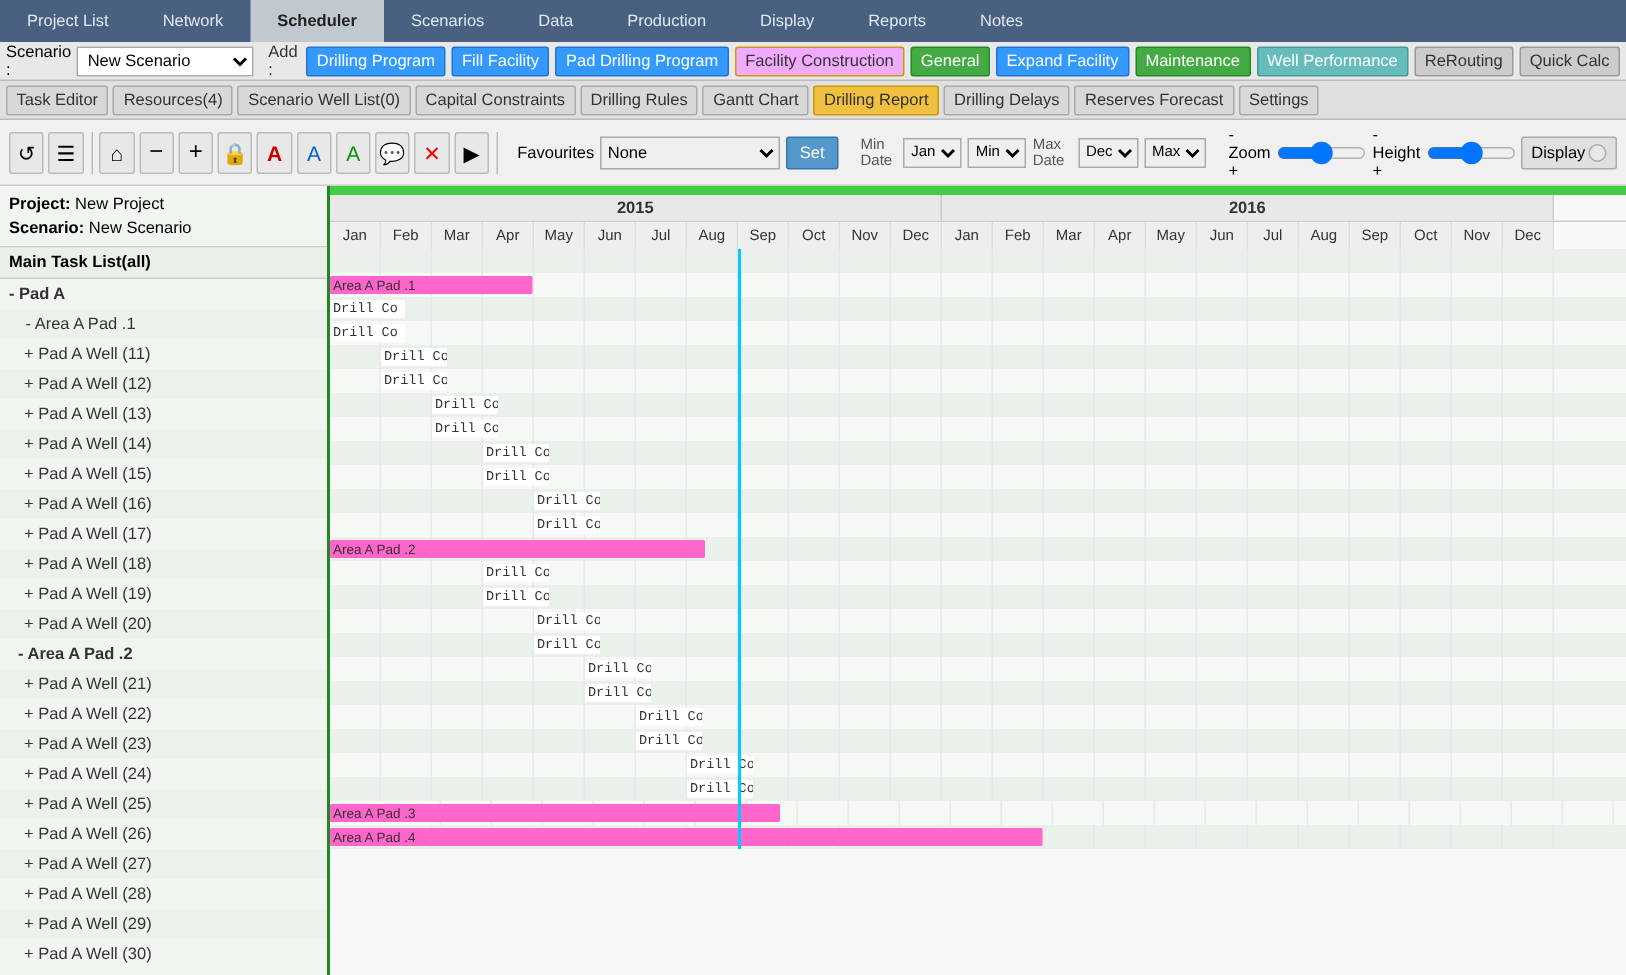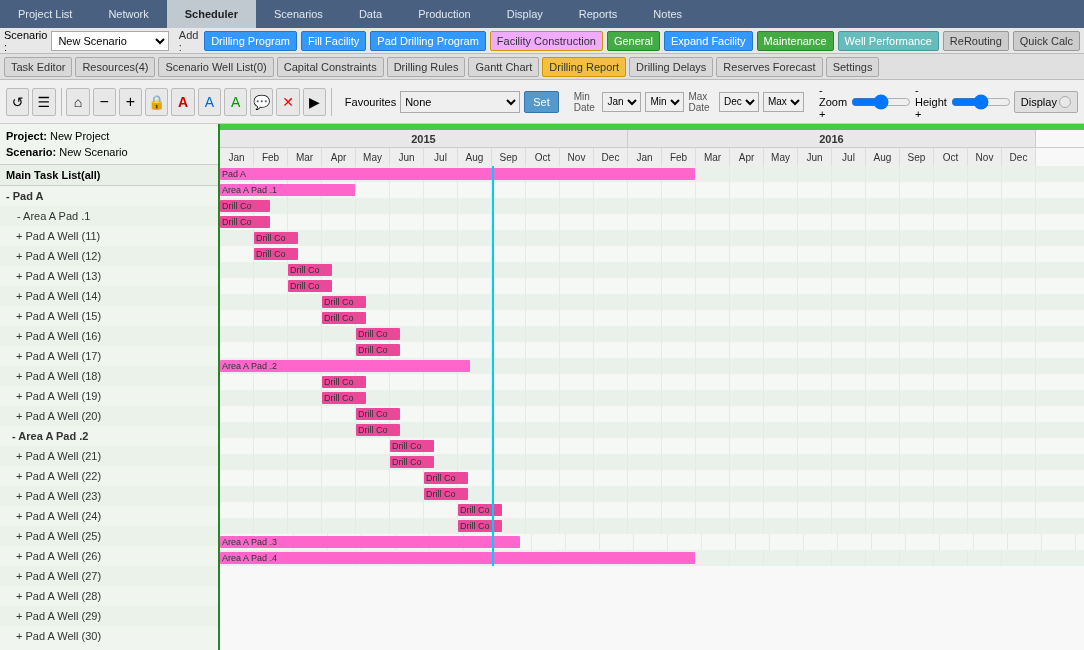--- a/index.html
+++ b/index.html
@@ -299,21 +299,21 @@
       border-radius: 1px;
       display: flex;
       align-items: center;
       padding: 0 2px;
       font-size: 9px;
       color: #333;
       white-space: nowrap;
       overflow: hidden;
     }
     .bar-pink { background: #ff66cc; }
-    .bar-magenta { background: #ec4899; }
+    .bar-magenta { background: #ffffff; font-family: Liberation Mono, monospace; }
 
     
     .today-line {
       position: absolute;
       top: 0;
       bottom: 0;
       width: 2px;
       background: #00ccff;
       z-index: 5;
     }
@@ -489,21 +489,20 @@
       <div class="month-cell">Oct</div>
       <div class="month-cell">Nov</div>
       <div class="month-cell">Dec</div>
     </div>
 
     <div class="gantt-rows" style="position:relative;">
 
       <div class="today-line" style="left:272px; height:400px;"></div>
 
       <div class="gantt-row" style="position:relative;">
-        <div class="gantt-bar bar-pink" style="left:0px;width:475px;">Pad A</div>
         <div class="gantt-cell"></div>
           <div class="gantt-cell"></div>
           <div class="gantt-cell"></div>
           <div class="gantt-cell"></div>
           <div class="gantt-cell"></div>
           <div class="gantt-cell"></div>
           <div class="gantt-cell"></div>
           <div class="gantt-cell"></div>
           <div class="gantt-cell"></div>
           <div class="gantt-cell"></div>

